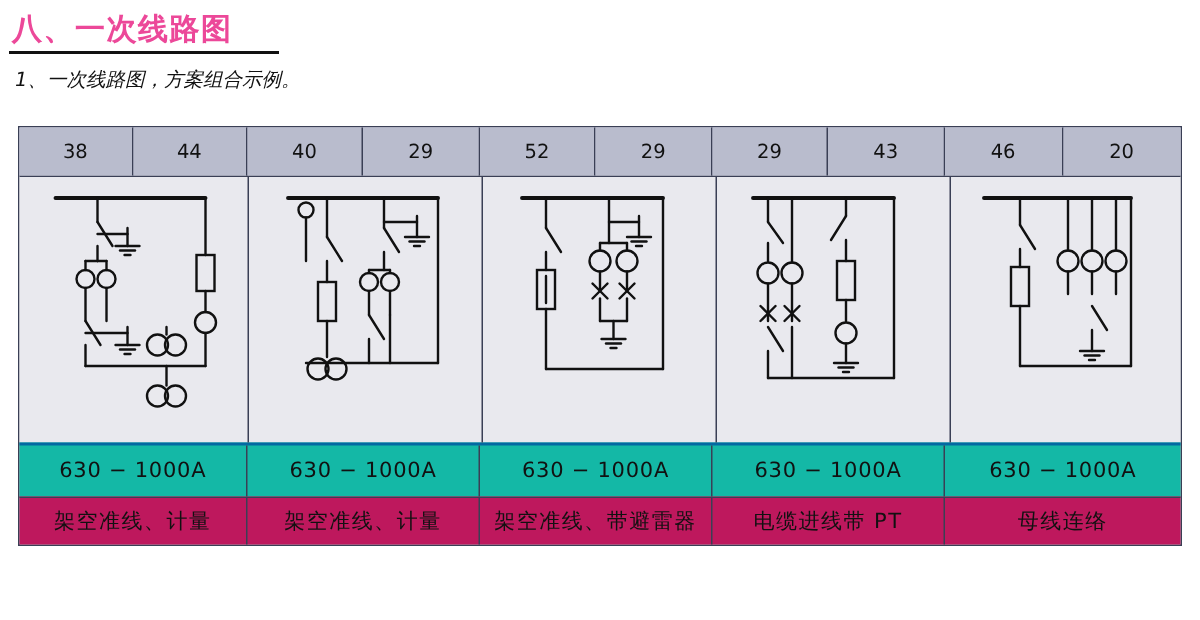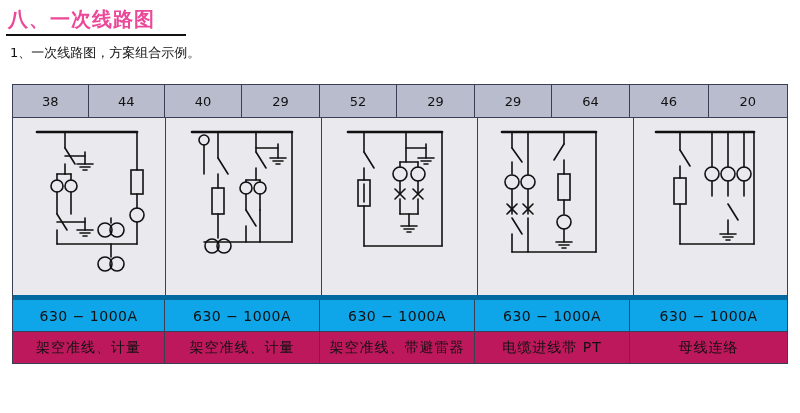--- a/index.html
+++ b/index.html
@@ -36,20 +36,21 @@
     width: 180px;
     height: 2px;
     background: #111;
   }
   .subtitle {
     position: absolute;
     left: 10px;
     top: 44px;
     font-size: 13px;
     color: #111;
+    font-style: italic;
   }
 
   
   .table {
     position: absolute;
     left: 12px;
     top: 84px;
     width: 776px;
     border: 1px solid #3a3f55;
     box-sizing: border-box;
@@ -100,22 +101,22 @@
   }
   .dcell {
     box-sizing: border-box;
     border-right: 1px solid #3a3f55;
     position: relative;
   }
   .dcell:last-child { border-right: none; }
 
   .row-rating {
     height: 36px;
-    background: #0ea5e9;
-    border-top: 5px solid #0369a1;
+    background: #14b8a6;
+    border-top: 2px solid #0369a1;
   }
   .row-desc {
     height: 32px;
     background: #be185d;
     border-top: 1px solid #3a3f55;
   }
   .rating-text { font-size: 14px; letter-spacing: 0.5px; }
   .desc-text { font-size: 14px; letter-spacing: 1px; }
 
   svg { display: block; }
@@ -139,21 +140,21 @@
       <div class="head-group" style="flex:0 0 155px;">
         <div class="half">40</div>
         <div class="half">29</div>
       </div>
       <div class="head-group" style="flex:0 0 155px;">
         <div class="half">52</div>
         <div class="half">29</div>
       </div>
       <div class="head-group" style="flex:0 0 155px;">
         <div class="half">29</div>
-        <div class="half">64</div>
+        <div class="half">43</div>
       </div>
       <div class="head-group" style="flex:1 1 auto;">
         <div class="half">46</div>
         <div class="half">20</div>
       </div>
     </div>
 
     <div class="row row-diagram">
 
       <div class="dcell" style="flex:0 0 152px;">

